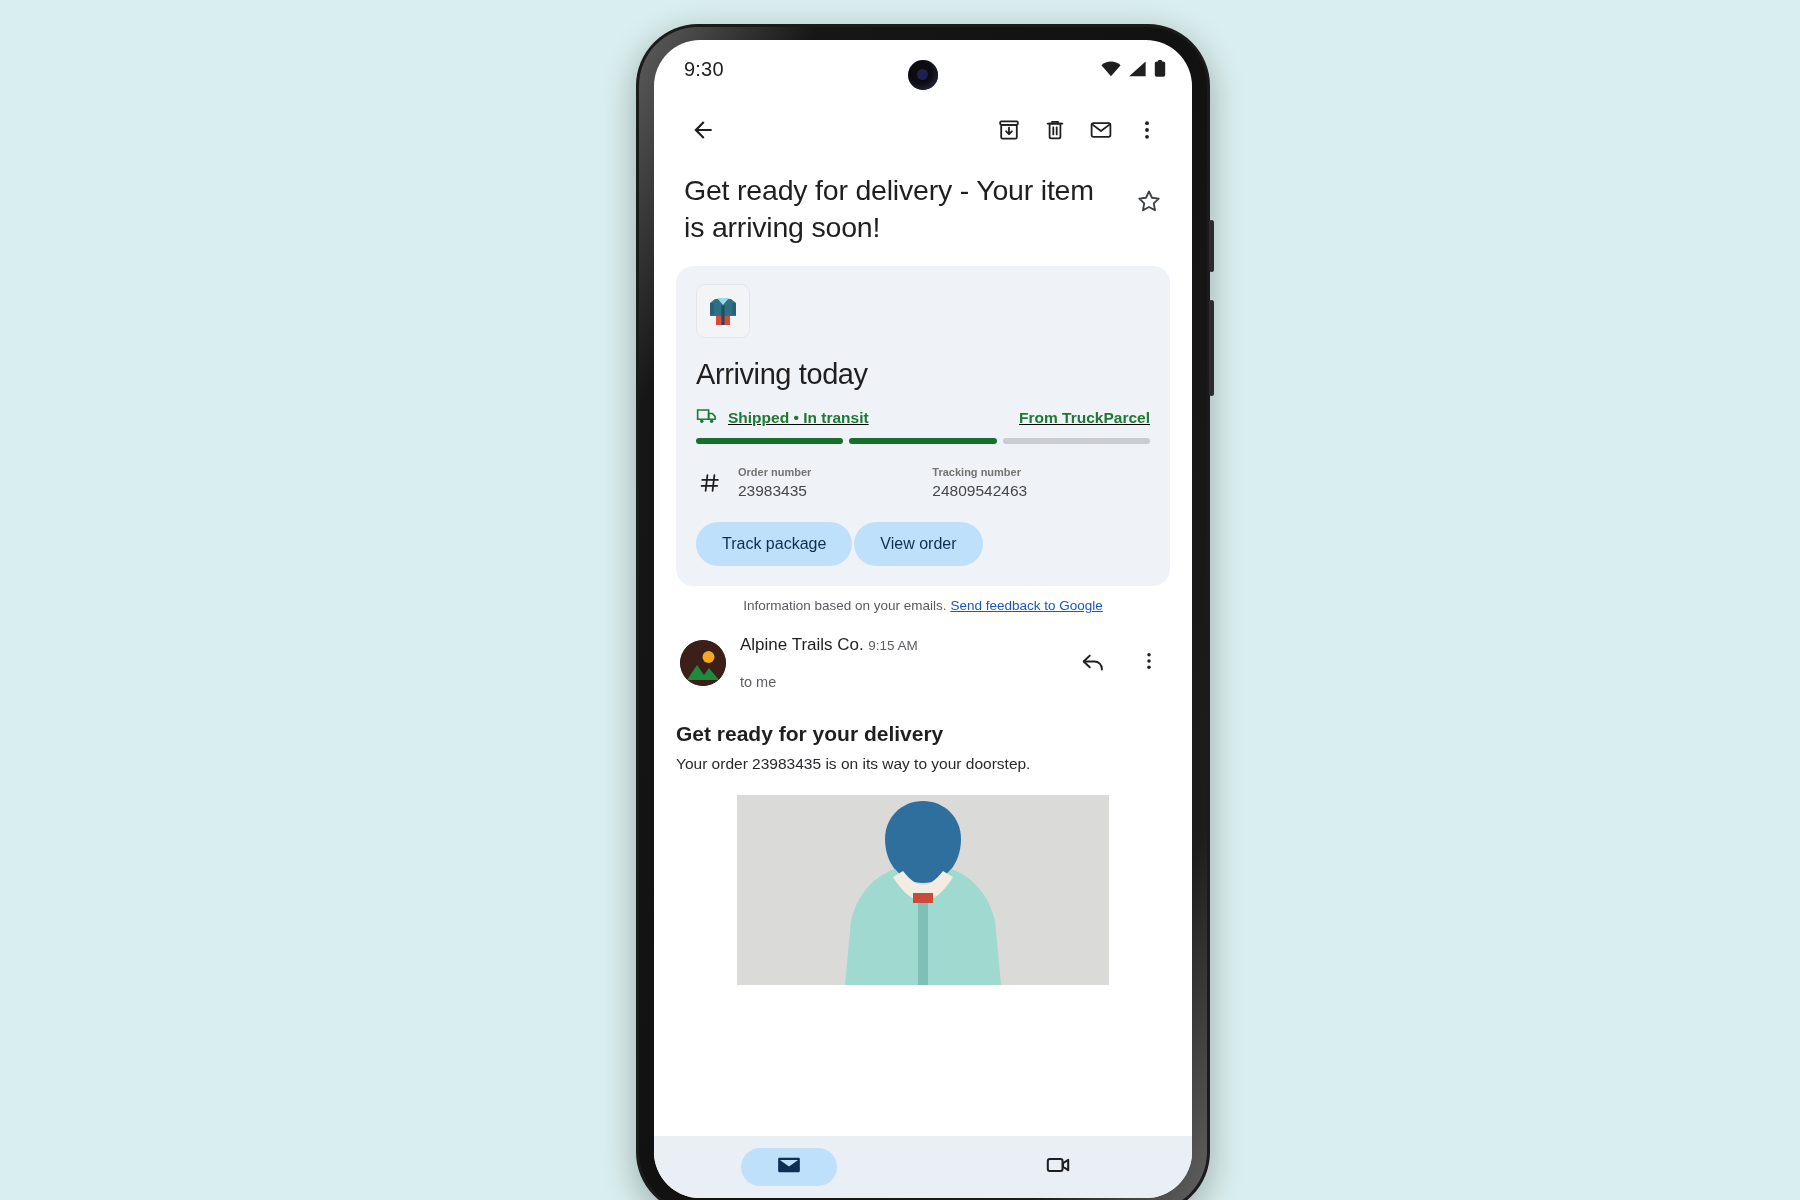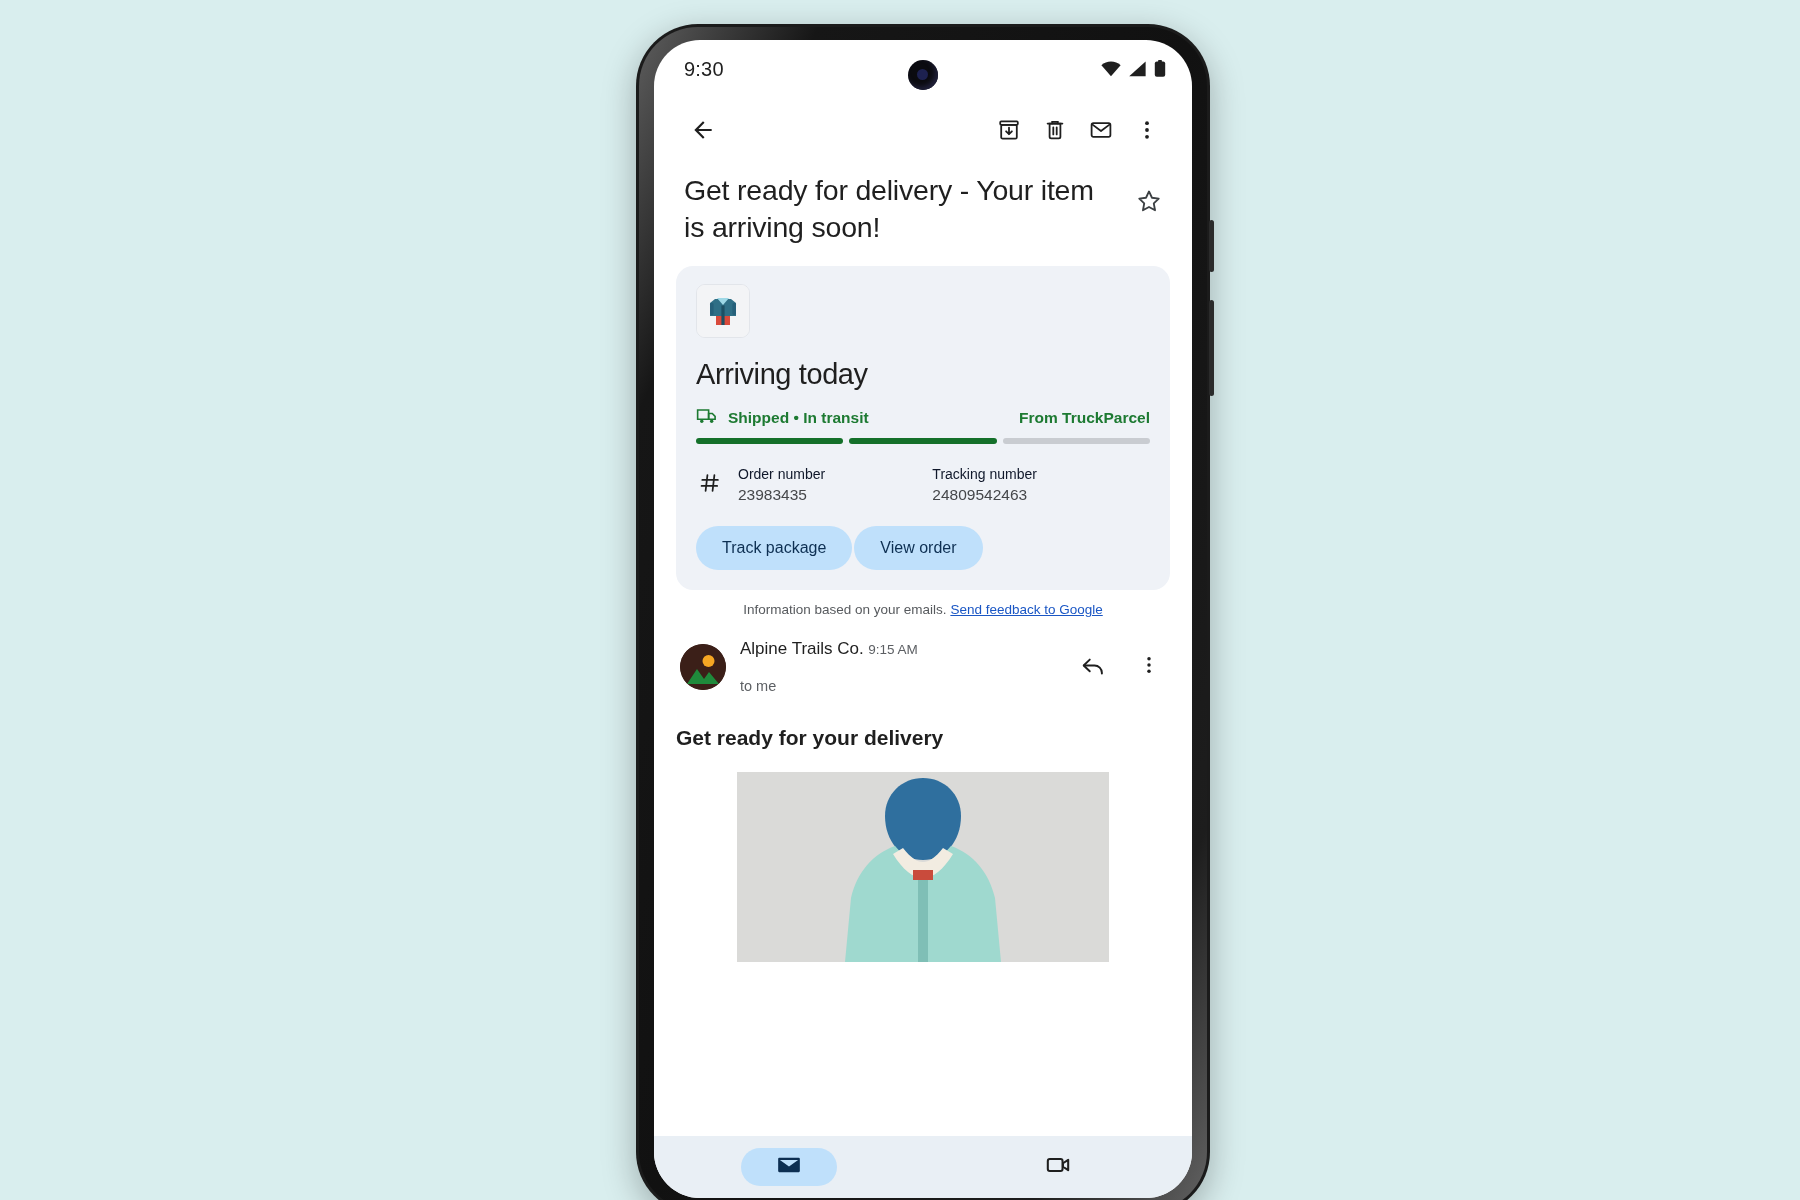--- a/index.html
+++ b/index.html
@@ -106,39 +106,39 @@
     width: 54px; height: 54px; flex: none;
     border-radius: 9px; background: #f6f7f9;
     border: 1px solid #e2e5ea;
     position: relative; overflow: hidden;
   }
   .arriving {
     font-size: 29px; color: #1f1f1f; margin-top: 20px;
     letter-spacing: -.4px;
   }
   .status-line {
-    display: flex; align-items: center; margin-top: 16px;
+    display: flex; align-items: center; margin-top: 16px; text-decoration: underline;
   }
   .status-left { display: flex; align-items: center; gap: 10px; flex: 1; }
   .status-text { font-size: 15.5px; color: #1d7a32; font-weight: bold; }
   .carrier { font-size: 15.5px; color: #1d7a32; font-weight: bold; }
   .progress { display: flex; gap: 6px; margin-top: 9px; }
   .seg { height: 6px; border-radius: 3px; flex: 1; }
   .seg.on  { background: #14702a; }
   .seg.off { background: #c9ccd1; }
 
   .numbers {
     display: flex; align-items: flex-start; gap: 14px;
     margin-top: 22px;
   }
   .hash-icon { width: 28px; flex: none; display: flex; justify-content: center; padding-top: 6px; }
   .num-cols { flex: 1; display: flex; }
   .num-col { flex: 1; }
   .num-col.second { flex: 1.12; }
-  .num-label { font-size: 14px; font-weight: normal; color: #0f172a; }
+  .num-label { font-size: 11px; font-weight: bold; color: #737373; }
   .num-value { font-size: 15.5px; color: #45474a; margin-top: 4px; }
 
   .actions { display: flex; gap: 2px; margin-top: 22px; }
   .pill {
     background: #bfe0fb; color: #0d2f52;
     border: none; border-radius: 22px;
     height: 44px; padding: 0 26px;
     font-size: 16px; font-family: "Liberation Sans", sans-serif;
     cursor: pointer;
   }
@@ -379,20 +379,21 @@
               <circle cx="12" cy="5.2" r="1.9"></circle>
                 <circle cx="12" cy="12" r="1.9"></circle>
                 <circle cx="12" cy="18.8" r="1.9"></circle>
             </svg>
           </span>
         </div>
       </div>
 
       <div class="body-area">
         <div class="body-title">Get ready for your delivery</div>
+        <div class="body-text">Your order 23983435 is on its way to your doorstep.</div>
         <div class="hero">
           <svg width="372" height="190" viewBox="0 0 372 190">
             <rect width="372" height="190" fill="#dadad8"></rect>
             <path d="M148 44c0-22 17-38 38-38s38 16 38 38c0 26-17 44-38 44s-38-18-38-44Z" fill="#2f6f9e"></path>
             <path d="M158 74c-22 8-38 26-44 52l-6 64h156l-6-64c-6-26-22-44-44-52-10 12-20 18-28 18s-18-6-28-18Z" fill="#9fd9cf"></path>
             <path d="M166 76c8 10 14 14 20 14s12-4 20-14l10 6c-10 16-20 24-30 24s-20-8-30-24l10-6Z" fill="#f2ece1"></path>
             <path d="M181 104h10v86h-10z" fill="#7fbfb6"></path>
             <path d="M176 98h20v10h-20z" fill="#c94b3c"></path>
           </svg>
         </div>

